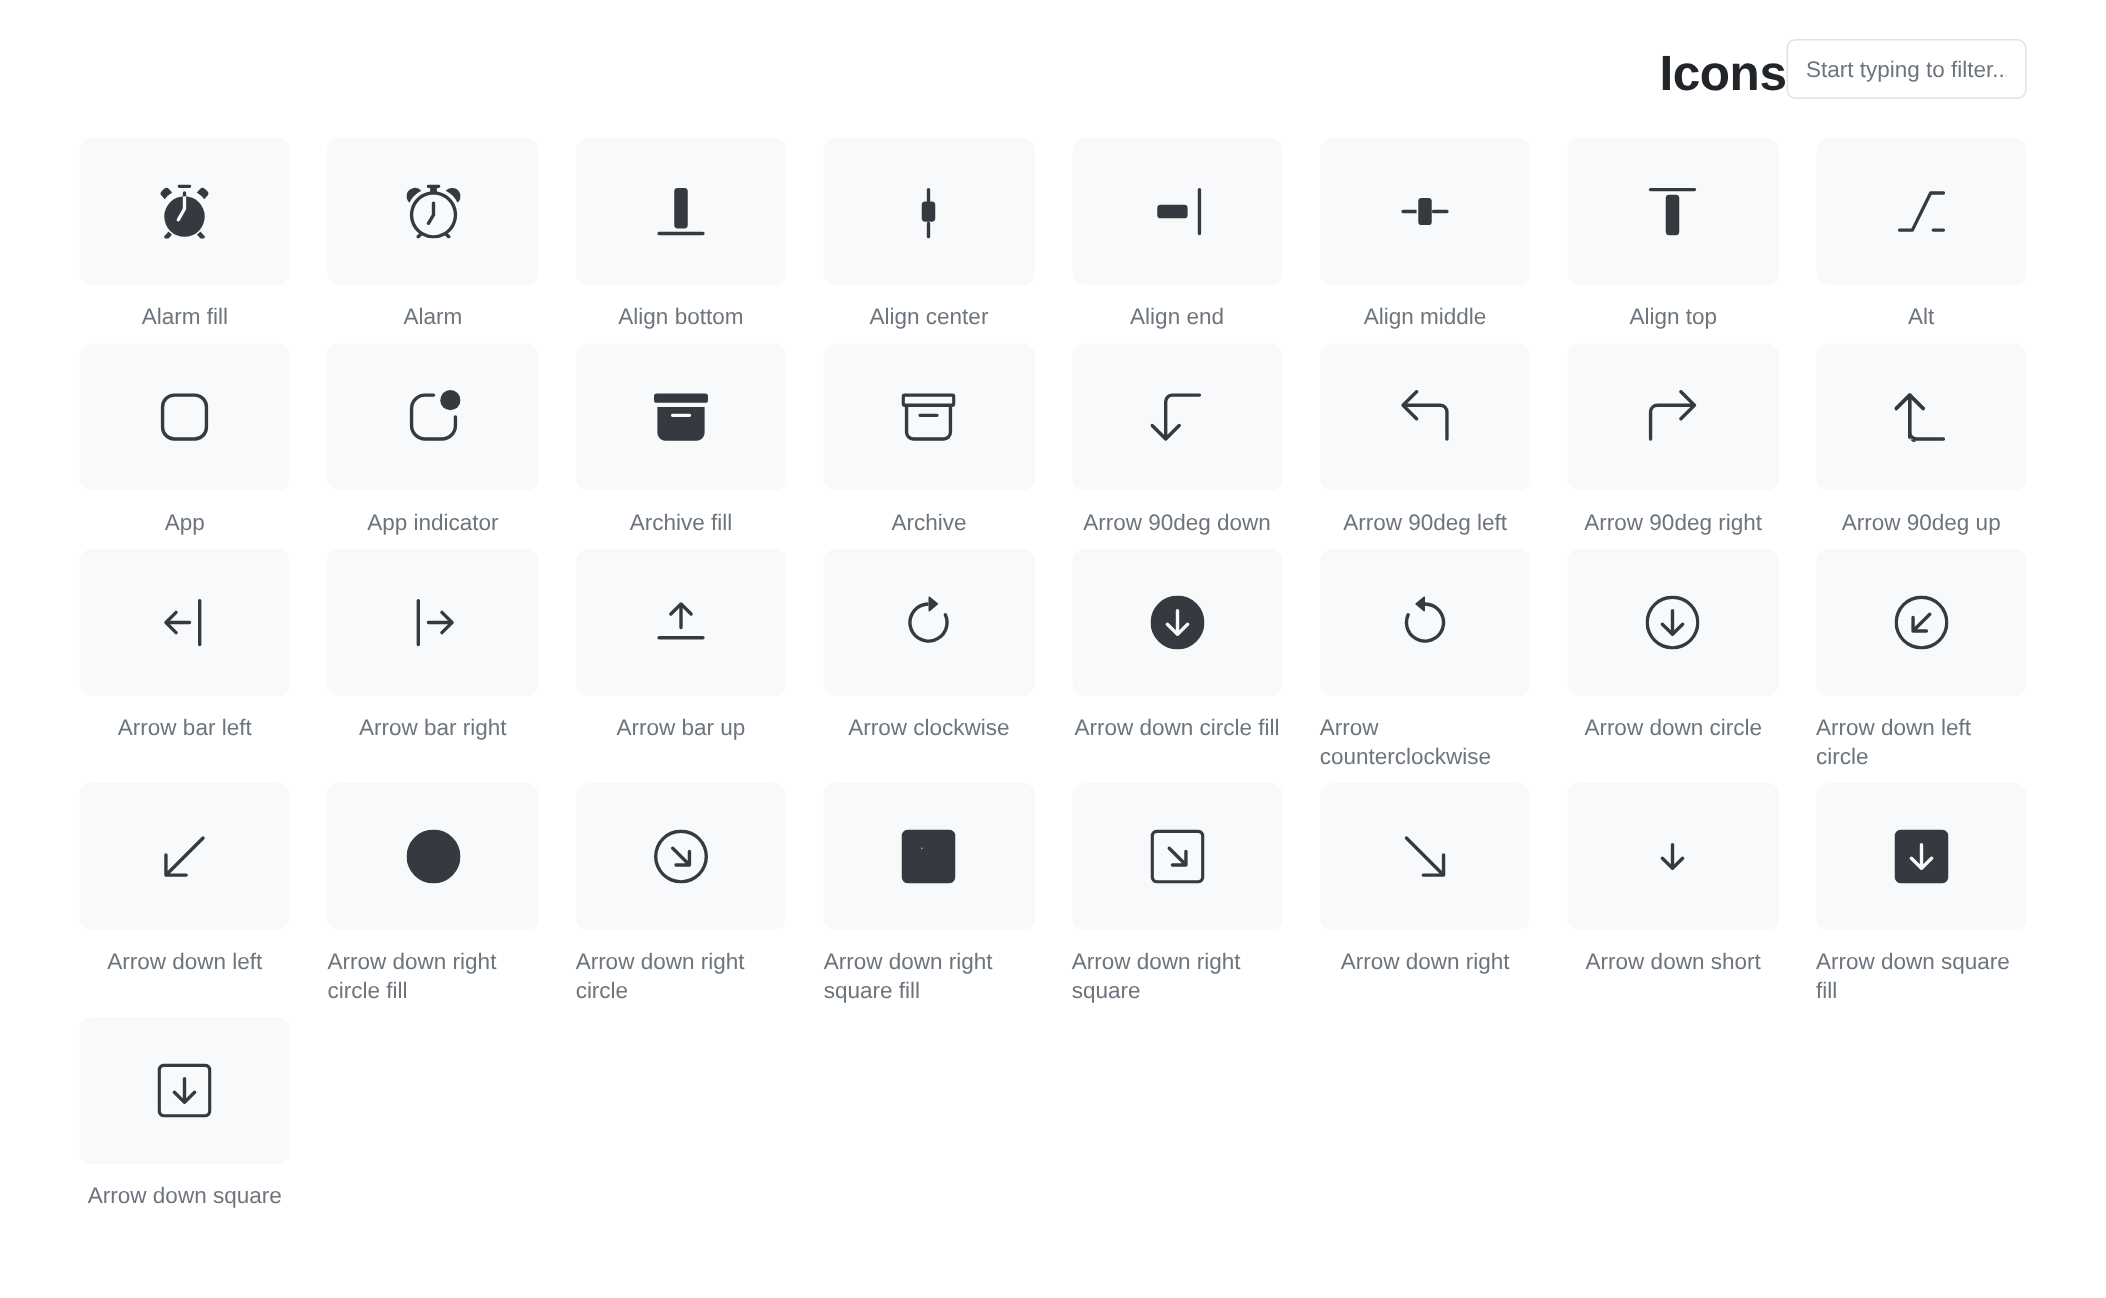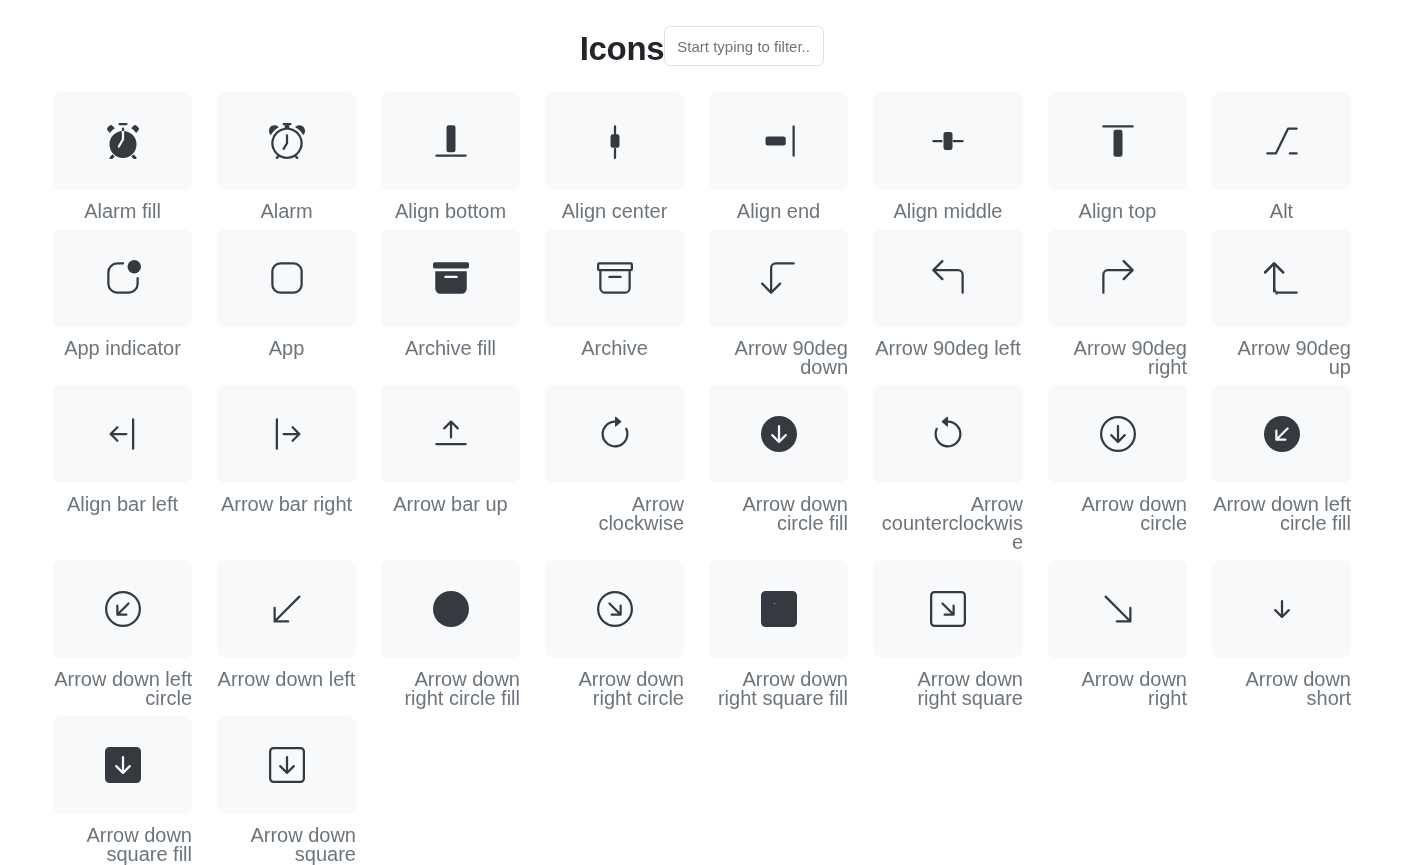--- a/index.html
+++ b/index.html
@@ -23,21 +23,21 @@
     box-sizing: border-box;
     padding: 0 53px;
     overflow: hidden;
   }
 
   
   .header {
     height: 92px;
     display: flex;
     align-items: center;
-    justify-content: center;
+    justify-content: flex-end;
   }
   .page-title {
     font-size: 33px;
     font-weight: bold;
     color: #212529;
     letter-spacing: -0.3px;
     line-height: 1;
     margin: 0;
     padding-top: 4px;
   }
@@ -81,24 +81,24 @@
     justify-content: center;
     color: #343a40;
   }
   .icon-tile svg {
     width: 36px;
     height: 36px;
     display: block;
   }
   .icon-label {
     margin-top: 12px;
-    font-size: 20px;
+    font-size: 15px;
     line-height: 19px;
     color: #6c757d;
-    text-align: right;
+    text-align: left;
     max-width: 150px;
     word-wrap: break-word;
   }
 </style>
 </head>
 <body>
 
 <div class="page">
 
   <div class="header">
@@ -174,37 +174,37 @@
         <div class="icon-tile">
           <svg viewBox="0 0 16 16" fill="currentColor" xmlns="http://www.w3.org/2000/svg">
             <path d="M1 13.5a.5.5 0 0 0 .5.5h3.797a.5.5 0 0 0 .439-.26L11 3h3.5a.5.5 0 0 0 0-1h-3.797a.5.5 0 0 0-.439.26L5 13H1.5a.5.5 0 0 0-.5.5m10 0a.5.5 0 0 0 .5.5h3a.5.5 0 0 0 0-1h-3a.5.5 0 0 0-.5.5"></path>
           </svg>
         </div>
         <div class="icon-label">Alt</div>
       </div>
       <div class="icon-cell">
         <div class="icon-tile">
           <svg viewBox="0 0 16 16" fill="currentColor" xmlns="http://www.w3.org/2000/svg">
+            <path d="M11 2a3 3 0 0 1 3 3v6a3 3 0 0 1-3 3H5a3 3 0 0 1-3-3V5a3 3 0 0 1 3-3zM5 1a4 4 0 0 0-4 4v6a4 4 0 0 0 4 4h6a4 4 0 0 0 4-4V5a4 4 0 0 0-4-4z"></path>
+          </svg>
+        </div>
+        <div class="icon-label">App</div>
+      </div>
+      <div class="icon-cell">
+        <div class="icon-tile">
+          <svg viewBox="0 0 16 16" fill="currentColor" xmlns="http://www.w3.org/2000/svg">
             <path d="M5.5 2A3.5 3.5 0 0 0 2 5.5v5A3.5 3.5 0 0 0 5.5 14h5a3.5 3.5 0 0 0 3.5-3.5V8a.5.5 0 0 1 1 0v2.5a4.5 4.5 0 0 1-4.5 4.5h-5A4.5 4.5 0 0 1 1 10.5v-5A4.5 4.5 0 0 1 5.5 1H8a.5.5 0 0 1 0 1z"></path>
             <path d="M16 3a3 3 0 1 1-6 0 3 3 0 0 1 6 0"></path>
           </svg>
         </div>
         <div class="icon-label">App indicator</div>
       </div>
       <div class="icon-cell">
         <div class="icon-tile">
           <svg viewBox="0 0 16 16" fill="currentColor" xmlns="http://www.w3.org/2000/svg">
-            <path d="M11 2a3 3 0 0 1 3 3v6a3 3 0 0 1-3 3H5a3 3 0 0 1-3-3V5a3 3 0 0 1 3-3zM5 1a4 4 0 0 0-4 4v6a4 4 0 0 0 4 4h6a4 4 0 0 0 4-4V5a4 4 0 0 0-4-4z"></path>
-          </svg>
-        </div>
-        <div class="icon-label">App</div>
-      </div>
-      <div class="icon-cell">
-        <div class="icon-tile">
-          <svg viewBox="0 0 16 16" fill="currentColor" xmlns="http://www.w3.org/2000/svg">
             <path d="M12.643 15C13.979 15 15 13.845 15 12.5V5H1v7.5C1 13.845 2.021 15 3.357 15zM5.5 7h5a.5.5 0 0 1 0 1h-5a.5.5 0 0 1 0-1M.8 1a.8.8 0 0 0-.8.8V3a.8.8 0 0 0 .8.8h14.4A.8.8 0 0 0 16 3V1.8a.8.8 0 0 0-.8-.8z"></path>
           </svg>
         </div>
         <div class="icon-label">Archive fill</div>
       </div>
       <div class="icon-cell">
         <div class="icon-tile">
           <svg viewBox="0 0 16 16" fill="currentColor" xmlns="http://www.w3.org/2000/svg">
             <path d="M0 2a1 1 0 0 1 1-1h14a1 1 0 0 1 1 1v2a1 1 0 0 1-1 1v7.5a2.5 2.5 0 0 1-2.5 2.5h-9A2.5 2.5 0 0 1 1 12.5V5a1 1 0 0 1-1-1zm2 3v7.5A1.5 1.5 0 0 0 3.5 14h9a1.5 1.5 0 0 0 1.5-1.5V5zm13-3H1v2h14zM5 7.5a.5.5 0 0 1 .5-.5h5a.5.5 0 0 1 0 1h-5a.5.5 0 0 1-.5-.5"></path>
           </svg>
@@ -243,21 +243,21 @@
           </svg>
         </div>
         <div class="icon-label">Arrow 90deg up</div>
       </div>
       <div class="icon-cell">
         <div class="icon-tile">
           <svg viewBox="0 0 16 16" fill="currentColor" xmlns="http://www.w3.org/2000/svg">
             <path fill-rule="evenodd" d="M12.5 15a.5.5 0 0 1-.5-.5v-13a.5.5 0 0 1 1 0v13a.5.5 0 0 1-.5.5M10 8a.5.5 0 0 1-.5.5H3.707l2.147 2.146a.5.5 0 0 1-.708.708l-3-3a.5.5 0 0 1 0-.708l3-3a.5.5 0 1 1 .708.708L3.707 7.5H9.5a.5.5 0 0 1 .5.5"></path>
           </svg>
         </div>
-        <div class="icon-label">Align bar left</div>
+        <div class="icon-label">Arrow bar left</div>
       </div>
       <div class="icon-cell">
         <div class="icon-tile">
           <svg viewBox="0 0 16 16" fill="currentColor" xmlns="http://www.w3.org/2000/svg">
             <path fill-rule="evenodd" d="M6 8a.5.5 0 0 0 .5.5h5.793l-2.147 2.146a.5.5 0 0 0 .708.708l3-3a.5.5 0 0 0 0-.708l-3-3a.5.5 0 0 0-.708.708L12.293 7.5H6.5A.5.5 0 0 0 6 8m-2.5 7a.5.5 0 0 1-.5-.5v-13a.5.5 0 0 1 1 0v13a.5.5 0 0 1-.5.5"></path>
           </svg>
         </div>
         <div class="icon-label">Arrow bar right</div>
       </div>
       <div class="icon-cell">
@@ -298,28 +298,20 @@
         <div class="icon-tile">
           <svg viewBox="0 0 16 16" fill="currentColor" xmlns="http://www.w3.org/2000/svg">
             <path fill-rule="evenodd" d="M1 8a7 7 0 1 0 14 0A7 7 0 0 0 1 8m15 0A8 8 0 1 1 0 8a8 8 0 0 1 16 0M8.5 4.5a.5.5 0 0 0-1 0v5.793L5.354 8.146a.5.5 0 1 0-.708.708l3 3a.5.5 0 0 0 .708 0l3-3a.5.5 0 0 0-.708-.708L8.5 10.293z"></path>
           </svg>
         </div>
         <div class="icon-label">Arrow down circle</div>
       </div>
       <div class="icon-cell">
         <div class="icon-tile">
           <svg viewBox="0 0 16 16" fill="currentColor" xmlns="http://www.w3.org/2000/svg">
-            <path d="M16 8A8 8 0 1 0 0 8a8 8 0 0 0 16 0m-5.904-2.803a.5.5 0 1 1 .707.707L6.707 10h2.768a.5.5 0 0 1 0 1H5.5a.5.5 0 0 1-.5-.5V6.525a.5.5 0 0 1 1 0v2.768z"></path>
-          </svg>
-        </div>
-        <div class="icon-label">Arrow down left circle fill</div>
-      </div>
-      <div class="icon-cell">
-        <div class="icon-tile">
-          <svg viewBox="0 0 16 16" fill="currentColor" xmlns="http://www.w3.org/2000/svg">
             <path fill-rule="evenodd" d="M1 8a7 7 0 1 0 14 0A7 7 0 0 0 1 8m15 0A8 8 0 1 1 0 8a8 8 0 0 1 16 0m-5.904-2.803a.5.5 0 1 1 .707.707L6.707 10h2.768a.5.5 0 0 1 0 1H5.5a.5.5 0 0 1-.5-.5V6.525a.5.5 0 0 1 1 0v2.768z"></path>
           </svg>
         </div>
         <div class="icon-label">Arrow down left circle</div>
       </div>
       <div class="icon-cell">
         <div class="icon-tile">
           <svg viewBox="0 0 16 16" fill="currentColor" xmlns="http://www.w3.org/2000/svg">
             <path fill-rule="evenodd" d="M2 13.5a.5.5 0 0 0 .5.5h6a.5.5 0 0 0 0-1H3.707L13.854 2.854a.5.5 0 0 0-.708-.708L3 12.293V7.5a.5.5 0 0 0-1 0z"></path>
           </svg>

